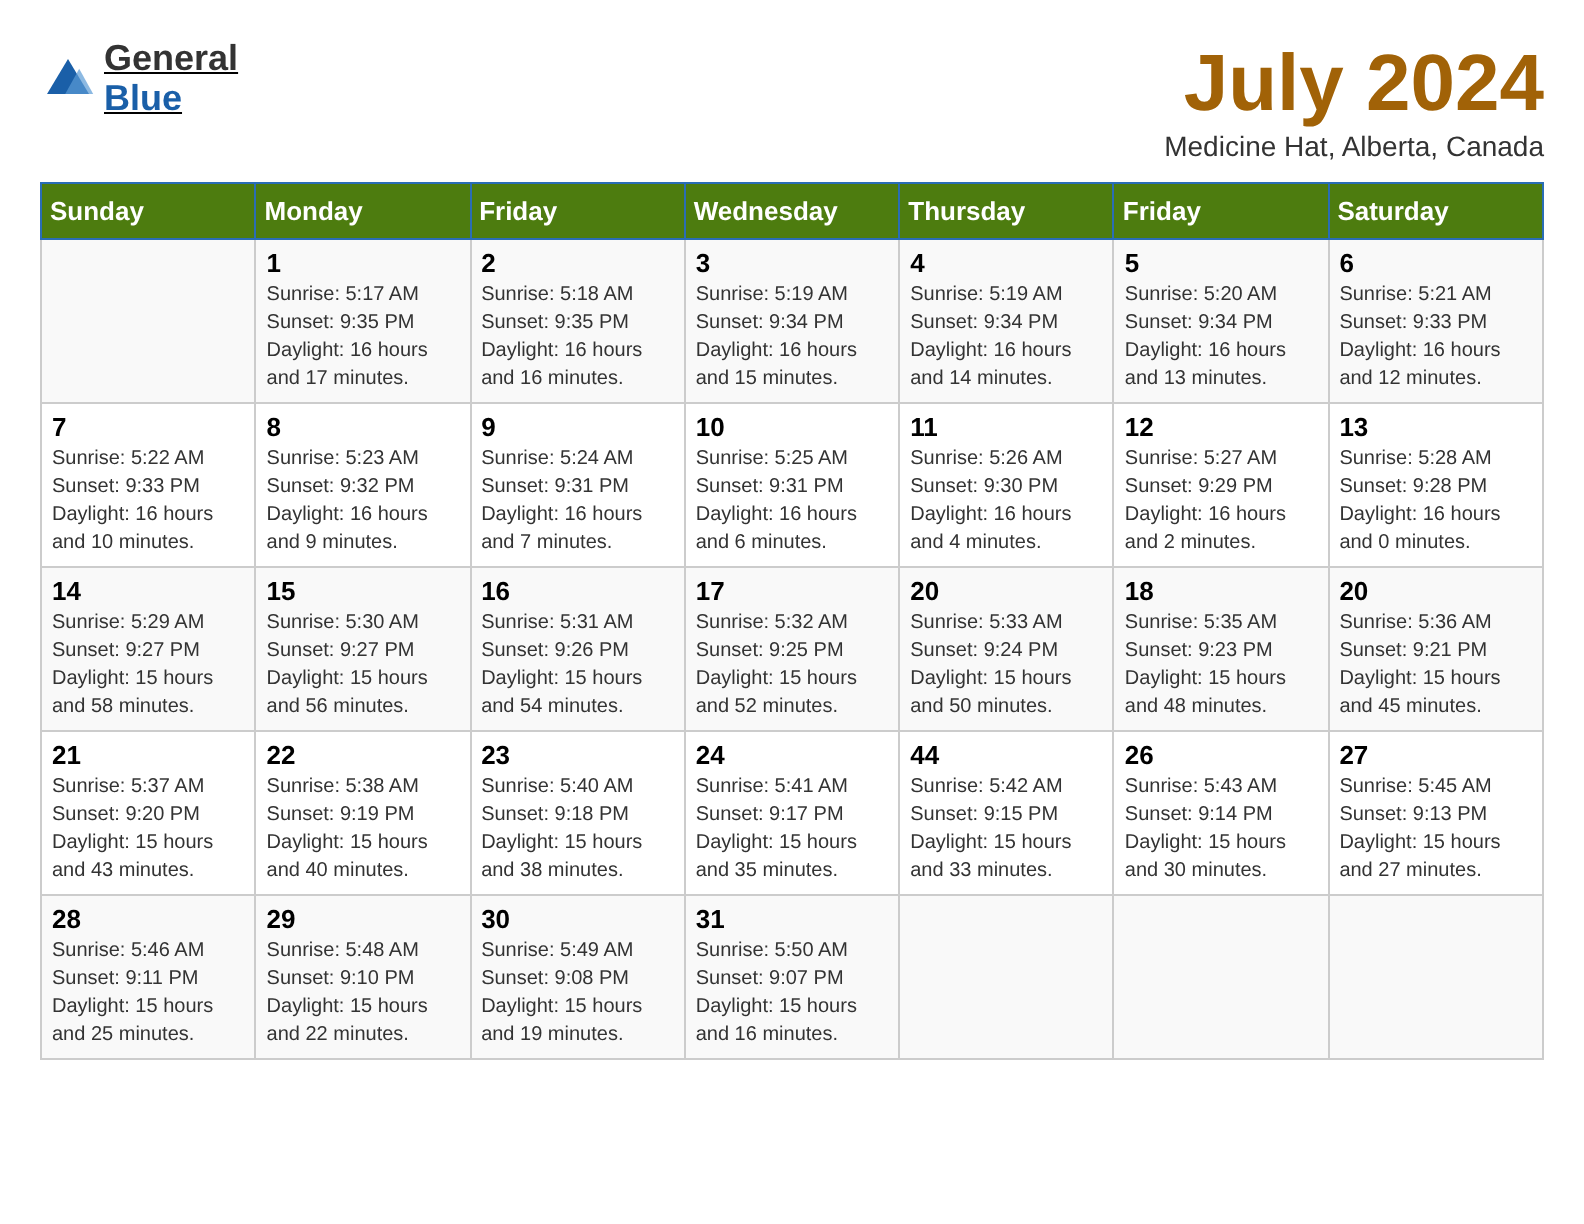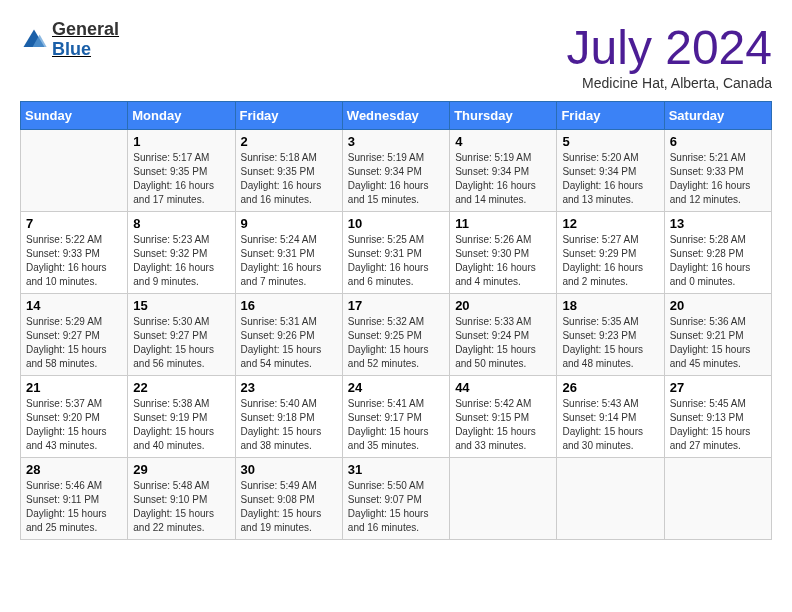--- a/index.html
+++ b/index.html
@@ -30,35 +30,35 @@
     .logo-text span.general { color: #333; }
     .logo-text span.blue { color: #1a5fa8; }
     .logo-icon {
       width: 28px;
       height: 28px;
     }
     .title-area {
       text-align: right;
     }
     .month-title {
-      font-size: 48px;
-      font-weight: normal;
-      color: #4c1d95;
+      font-size: 40px;
+      font-weight: bold;
+      color: #a16207;
     }
     .location-title {
       font-size: 14px;
       color: #333;
     }
     table {
       width: 100%;
       border-collapse: collapse;
       font-size: 11px;
     }
     thead tr {
-      background-color: #3b82f6;
+      background-color: #4d7c0f;
       color: #fff;
     }
     thead th {
       padding: 6px 4px;
       font-size: 13px;
       font-weight: bold;
       text-align: left;
       border: 1px solid #2a6db5;
     }
     tbody td {

